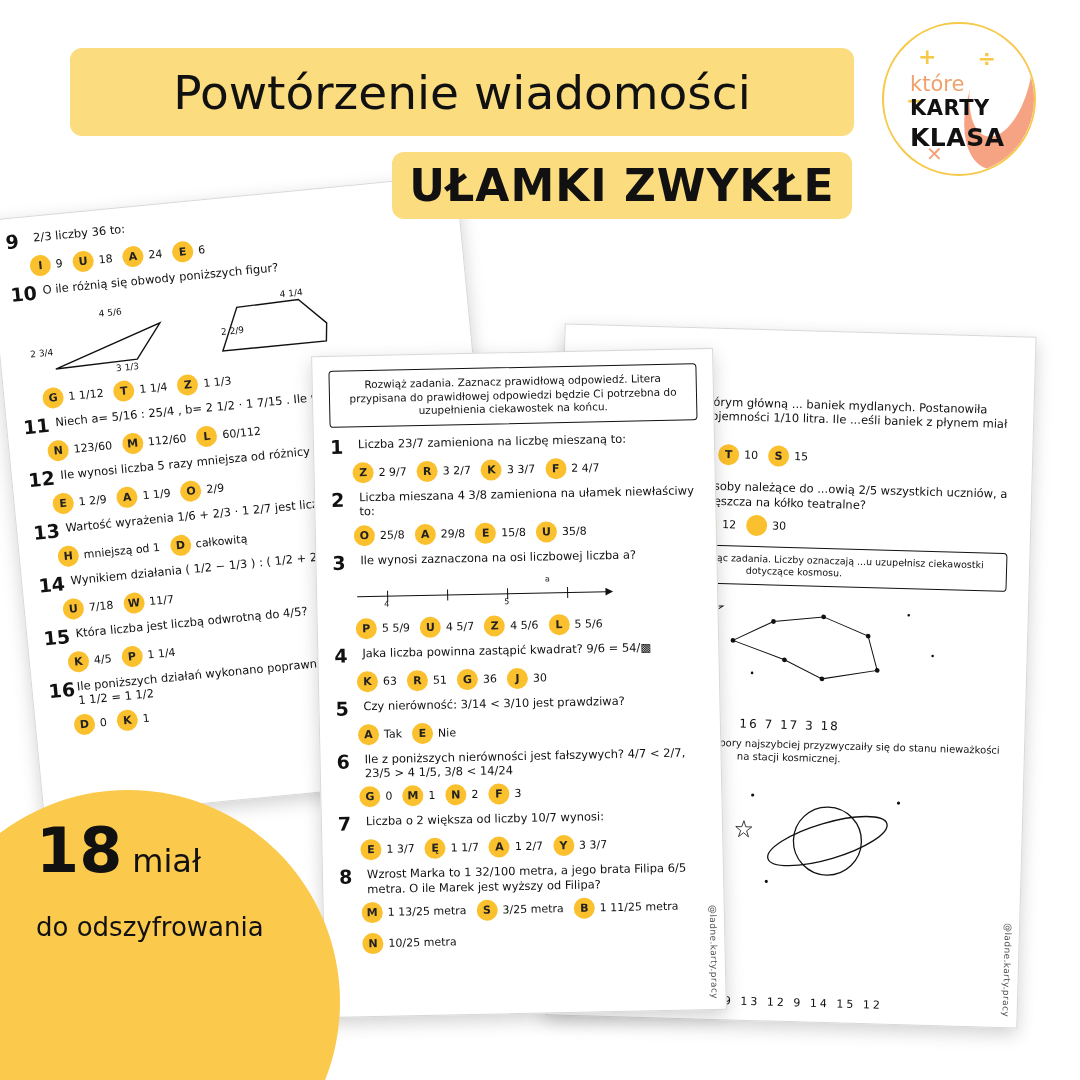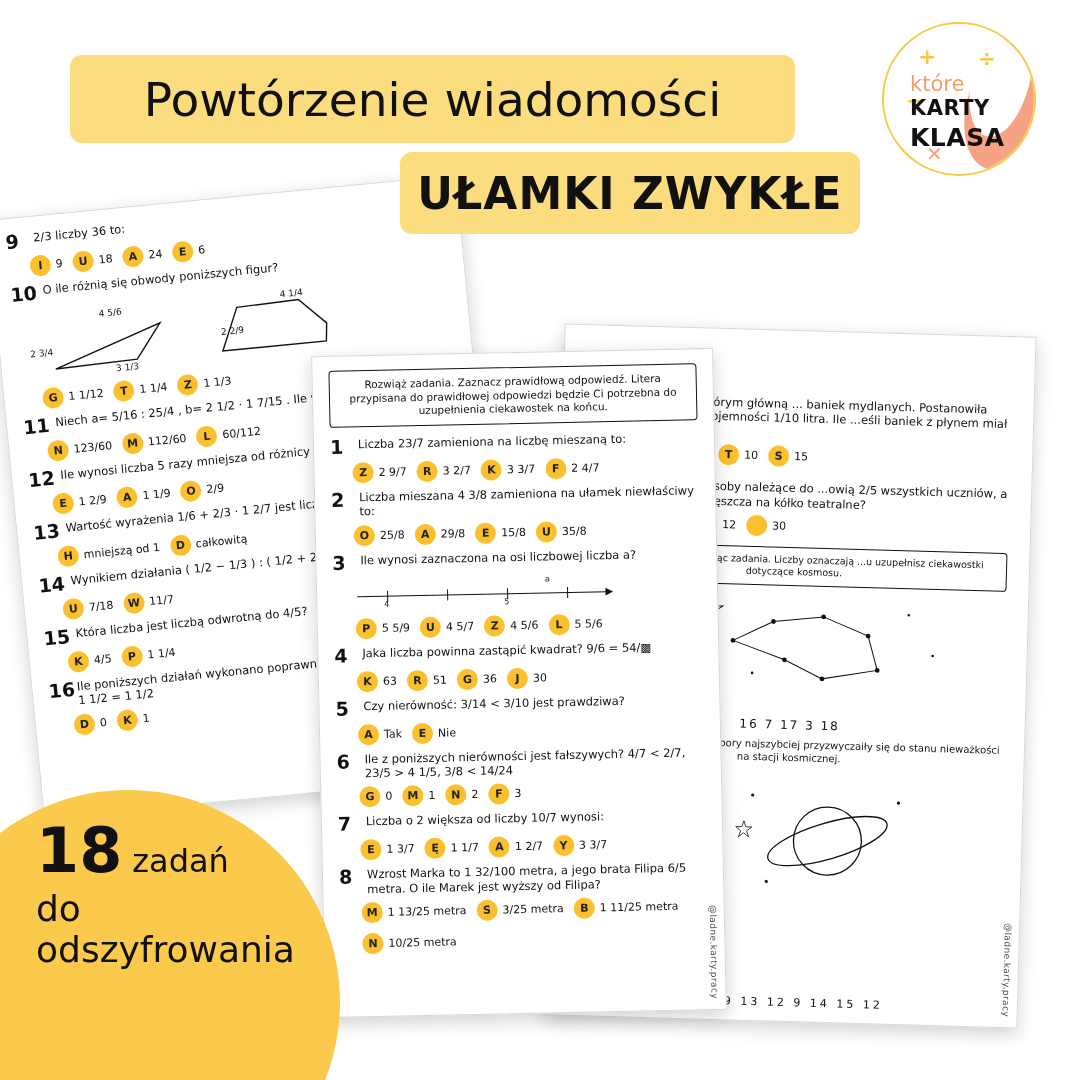--- a/index.html
+++ b/index.html
@@ -51,22 +51,22 @@
   
   .figs{margin-left:28px;position:relative;height:78px;}
   .figs svg{position:absolute;top:0;}
   .figlbl{position:absolute;font-size:9px;}
 
   
   .banner{
     position:absolute;background:#FBDC7E;border-radius:12px;
     display:flex;align-items:center;justify-content:center;
   }
-  .banner-1{left:70px;top:55px;width:725px;height:88px;text-align:center;}
-  .banner-2{left:400px;top:152px;width:460px;height:82px;}
+  .banner-1{left:70px;top:48px;width:784px;height:88px;text-align:center;}
+  .banner-2{left:392px;top:152px;width:460px;height:67px;}
   .title-1{
     font-family:"DejaVu Sans", sans-serif;font-size:47px;color:#111;white-space:nowrap;
   }
   .title-2{font-size:44px;font-weight:700;color:#111;letter-spacing:1px;white-space:nowrap;}
   .klasa{
     position:absolute;left:690px;top:270px;font-size:64px;font-weight:800;color:#111;
     letter-spacing:1px;
   }
 
   
@@ -94,21 +94,21 @@
   
   .circle-cta{
     position:absolute;left:-84px;top:790px;width:424px;height:424px;border-radius:50%;
     background:#FBC94B;
   }
   .cta-inner{position:absolute;left:120px;top:30px;width:300px;text-align:left;color:#111;}
   .cta-line1{display:flex;align-items:baseline;gap:10px;}
   .cta-18{font-size:62px;font-weight:800;line-height:1;}
   .cta-zadan{font-size:32px;}
   .cta-line2{font-size:28px;margin-top:22px;letter-spacing:.5px;}
-  .cta-line3{font-size:36px;margin-top:6px;}
+  .cta-line3{font-size:26px;margin-top:30px;}
 
   
   .space-box{
     border:1.3px solid #111;border-radius:4px;padding:6px 8px;font-size:9.5px;
     line-height:1.3;text-align:center;margin:10px 6px;
   }
   .code-row{font-size:12px;text-align:center;margin:6px 0;letter-spacing:2px;}
   .caption{font-size:10px;text-align:center;line-height:1.35;margin:4px 8px;}
   .bottomcode{
     position:absolute;left:0;right:0;bottom:12px;text-align:center;font-size:11px;letter-spacing:3px;
@@ -559,19 +559,19 @@
     <span class="op op-times">✕</span>
     <span class="l-tadne">które</span>
     <span class="l-karty">KARTY</span>
     <span class="l-pracy">KLASA</span>
   </div>
 
   <div class="circle-cta">
     <div class="cta-inner">
       <div class="cta-line1">
         <span class="cta-18">18</span>
-        <span class="cta-zadan">zadań</span>
+        <span class="cta-zadan">miał</span>
       </div>
       <div class="cta-line3">do odszyfrowania</div>
     </div>
   </div>
 
 </div>
 
 </body></html>

